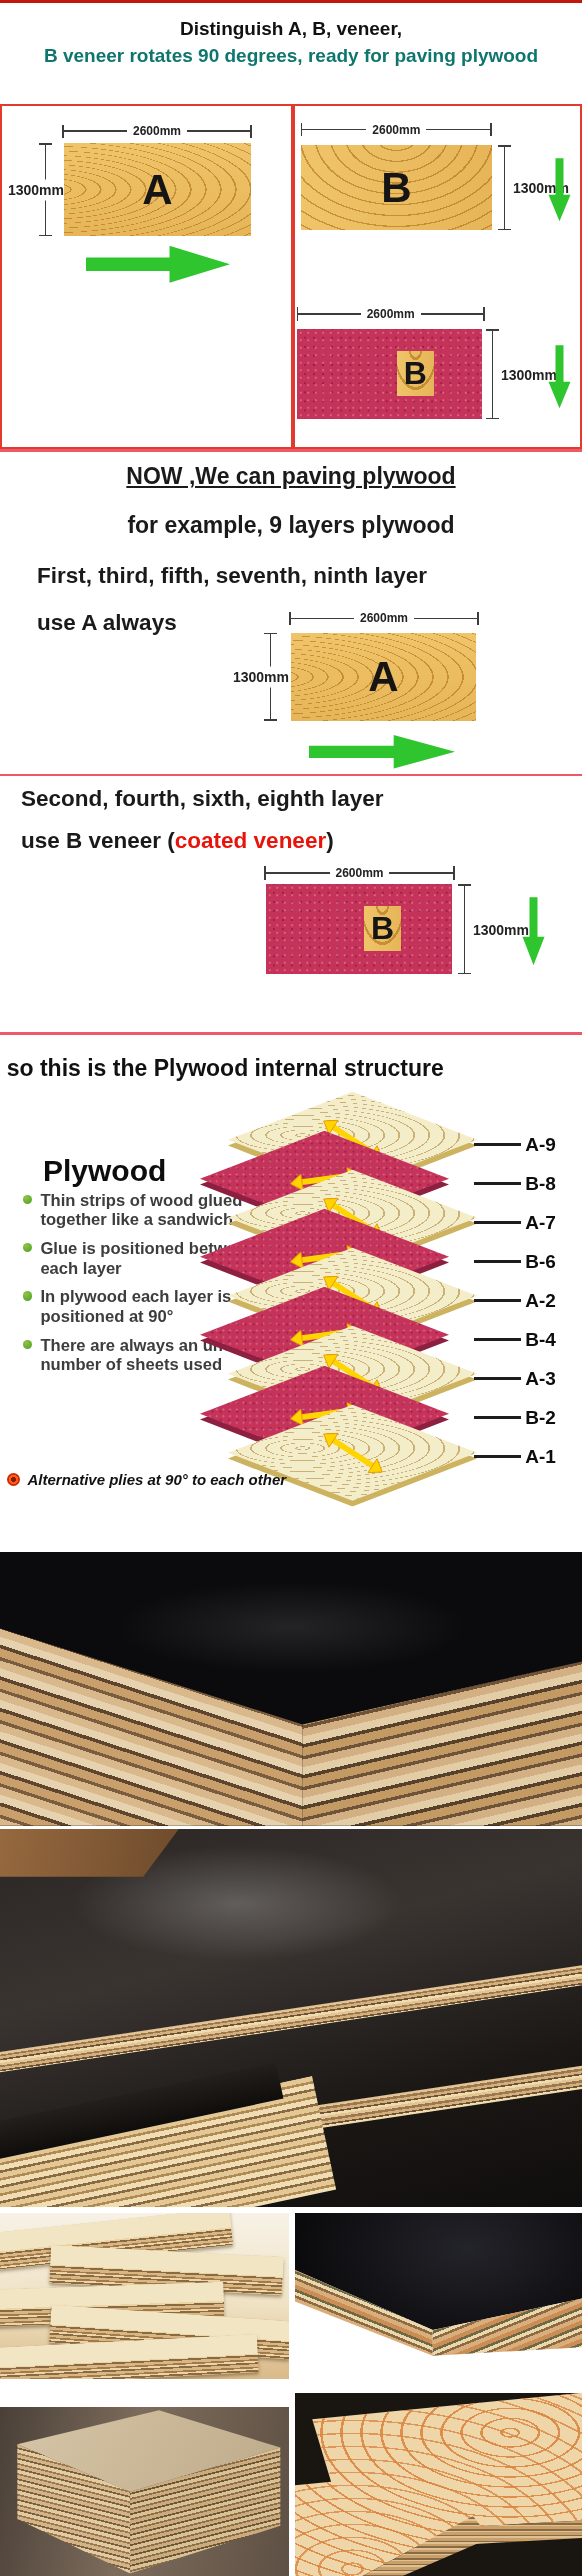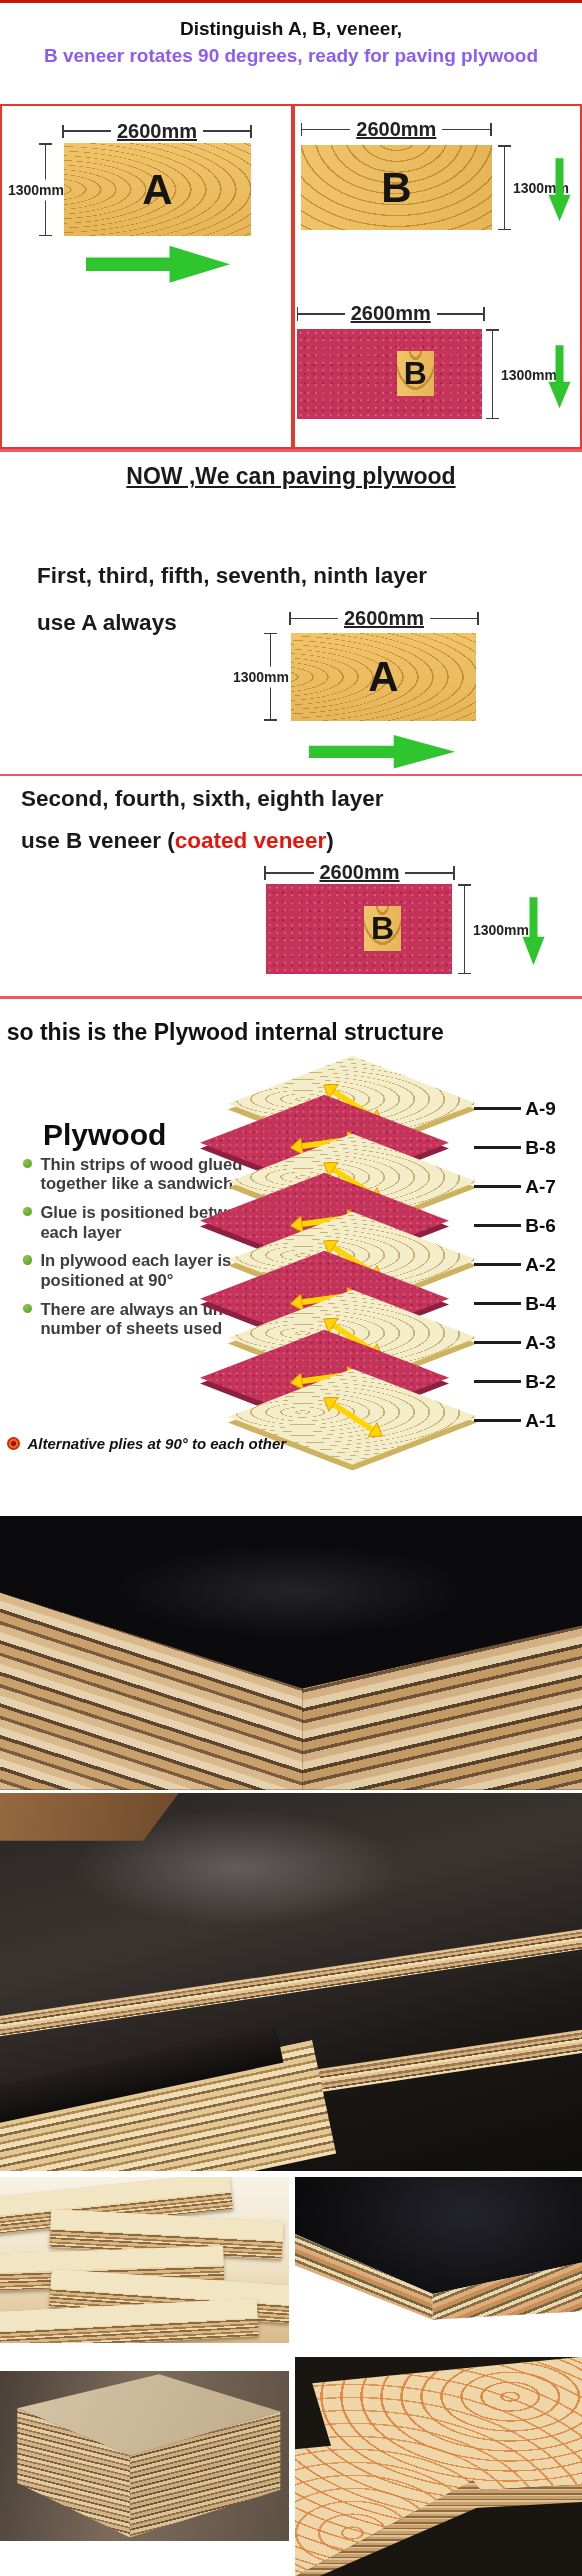--- a/index.html
+++ b/index.html
@@ -12,21 +12,21 @@
   .page { position: relative; width: 582px; height: 2576px; background: #fff; overflow: hidden; }
 
   
   .abs { position: absolute; }
 
   .top-rule { height: 3.3px; background: #c21807; }
 
   
   .sec-title { height: 101px; text-align: center; padding-top: 11.6px; }
   .sec-title .t1 { font-size: 19px; font-weight: bold; color: #111; line-height: 1.45; }
-  .sec-title .t2 { font-size: 19px; font-weight: bold; color: #8b5cf6; line-height: 1.45; }
+  .sec-title .t2 { font-size: 19px; font-weight: bold; color: #0f766e; line-height: 1.45; }
 
   
   .panels { height: 345px; display: flex; }
   .panel { position: relative; background: #fff; border: 2.5px solid #e23b2e; }
   .panel.pa { width: 293px; }
   .panel.pb { width: 289px; }
 
   .wood {
     background-color: #eec067;
     background-image:
@@ -55,21 +55,21 @@
   }
   .chip {
     position: absolute; width: 37px; height: 45px; display: flex; align-items: center; justify-content: center;
     font-size: 32px; font-weight: bold; color: #151515;
   }
 
   
   .dimh { position: absolute; display: flex; align-items: center; height: 13.3px; }
   .dimh .tick { width: 1.7px; height: 13.3px; background: #3c3c3c; }
   .dimh .seg  { flex: 1; height: 1.7px; background: #3c3c3c; }
-  .dimh .lbl  { padding: 0 5.8px; font-size: 20px; font-weight: bold; color: #222; white-space: nowrap; text-decoration: underline; }
+  .dimh .lbl  { padding: 0 5.8px; font-size: 12px; font-weight: bold; color: #222; white-space: nowrap; }
 
   
   .dimv { position: absolute; width: 13.3px; display: flex; flex-direction: column; align-items: center; }
   .dimv .vtick { height: 1.7px; width: 13.3px; background: #3c3c3c; }
   .dimv .vseg  { flex: 1; width: 1.7px; background: #3c3c3c; }
   .dimv .lbl {
     position: absolute; top: 50%; transform: translateY(-50%);
     background: #fff; font-size: 14px; font-weight: bold; color: #222; white-space: nowrap; padding: 2.5px 3.3px;
   }
   .dimv.lbl-left  .lbl { right: -15px; }
@@ -92,21 +92,21 @@
   .divider { height: 2.5px; background: #ec5a6a; }
 
   
   .sec-now { position: relative; height: 322px; }
   .sec-now .l1 { position: absolute; top: 11.6px; width: 100%; text-align: center; font-size: 23px; font-weight: bold; text-decoration: underline; }
   .sec-now .l2 { position: absolute; top: 60px; width: 100%; text-align: center; font-size: 23px; font-weight: bold; }
   .sec-now .l3 { position: absolute; top: 111px; left: 37px; font-size: 22.5px; font-weight: bold; }
   .sec-now .l4 { position: absolute; top: 158px; left: 37px; font-size: 22.5px; font-weight: bold; }
 
   
-  .sec-b { position: relative; height: 220px; text-align: center; }
+  .sec-b { position: relative; height: 256px; text-align: center; }
   .sec-b .l1 { position: absolute; top: 10px; left: 21px; font-size: 22.5px; font-weight: bold; }
   .sec-b .l2 { position: absolute; top: 52px; left: 21px; font-size: 22.5px; font-weight: bold; }
 
   
   .sec-structure { position: relative; height: 517px; }
   .sec-structure .heading { position: absolute; top: 20px; left: 6.7px; font-size: 23px; font-weight: bold; color: #111; }
   .ply-title { position: absolute; top: 119px; left: 43px; font-size: 30px; font-weight: bold; color: #0d0d0d; }
   .bullets { position: absolute; top: 156px; left: 23px; width: 254px; list-style: none; }
   .bullets li { display: flex; font-size: 16.6px; font-weight: bold; color: #3d3d3d; line-height: 1.18; margin-bottom: 9.1px; }
   .blt { width: 9.1px; height: 9.1px; border-radius: 50%; flex: none; margin: 4.2px 8.3px 0 0;
@@ -287,20 +287,21 @@
         <span class="lbl">1300mm</span>
       </div>
       <div class="arrow-down abs" style="left:252px; top:239px; width:25px; height:63px;"></div>
     </div>
   </div>
 
   <div class="divider"></div>
 
   <div class="sec-now">
     <div class="l1">NOW ,We can paving plywood</div>
+    <div class="l2">for example,  9 layers plywood</div>
     <div class="l3">First, third, fifth, seventh, ninth layer</div>
     <div class="l4">use A always</div>
 
     <div class="dimh" style="left:289px; top:160px; width:190px;">
       <span class="tick"></span>
         <span class="seg"></span>
       <span class="lbl">2600mm</span>
       <span class="seg"></span>
         <span class="tick"></span>
     </div>

